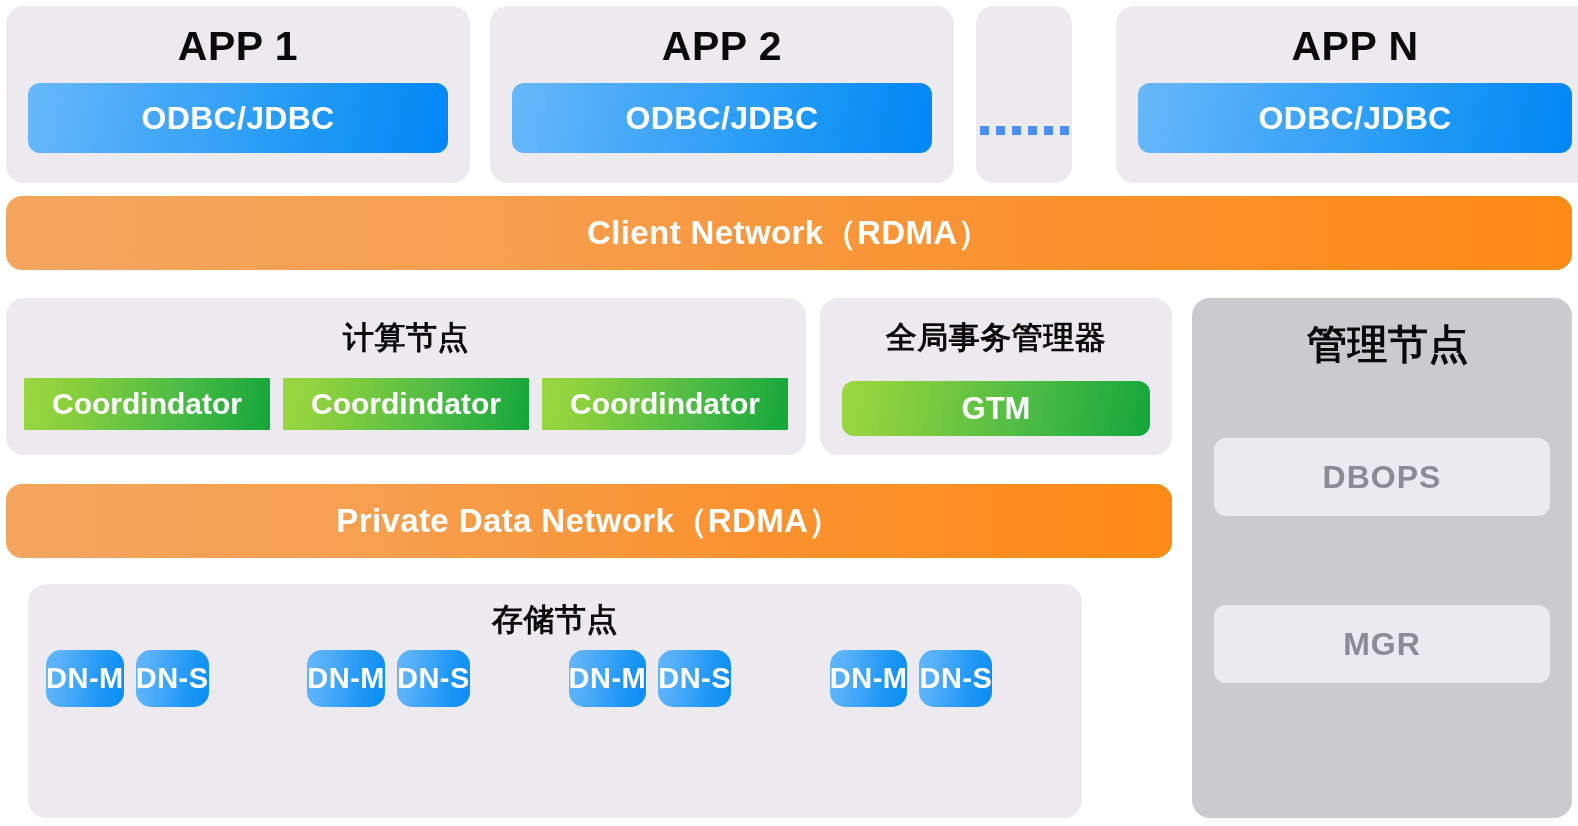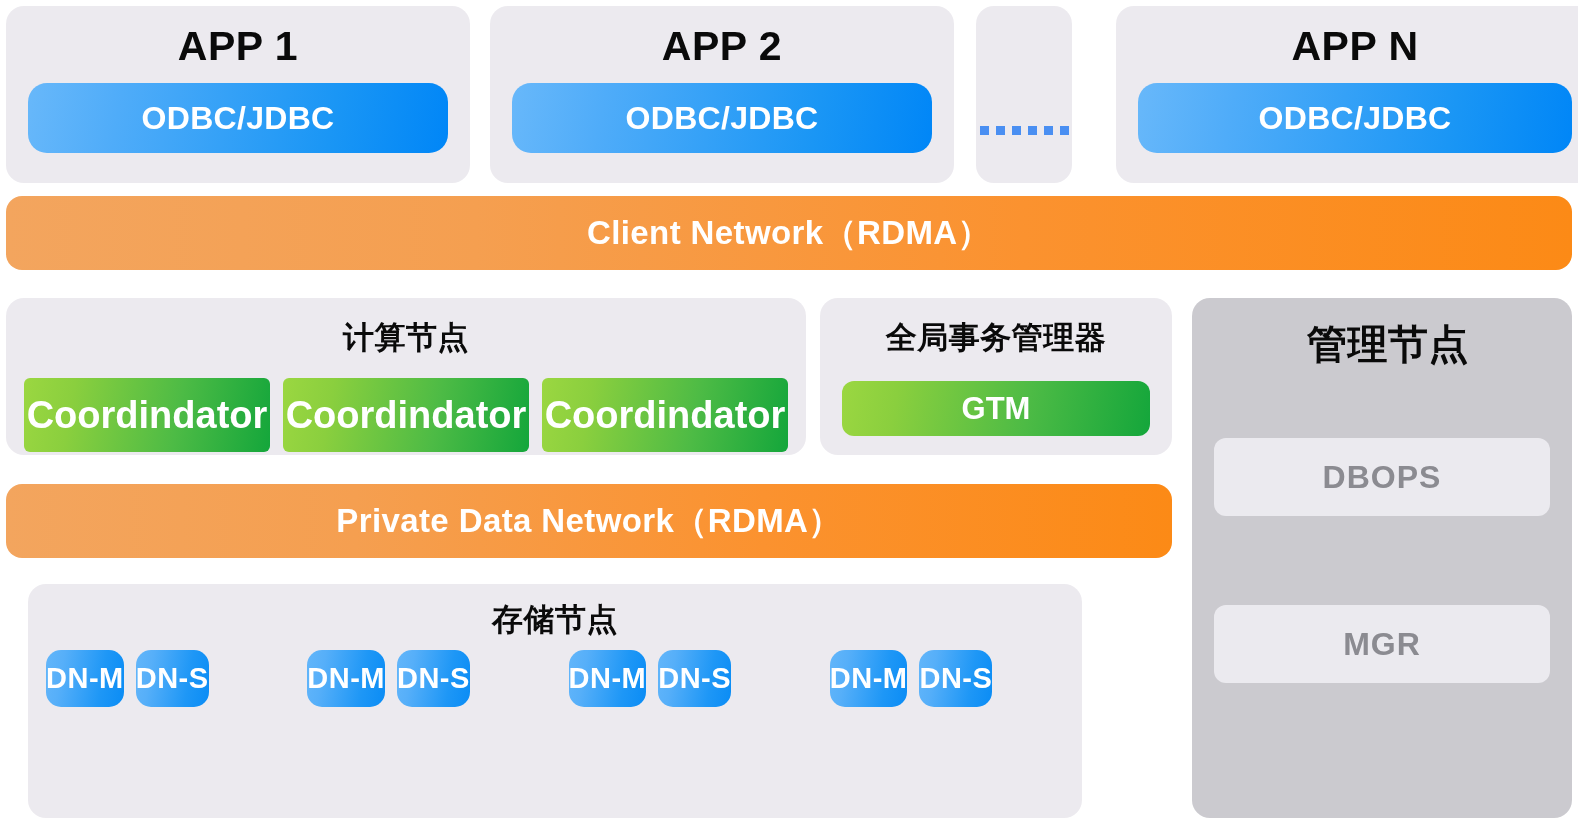--- a/index.html
+++ b/index.html
@@ -50,21 +50,21 @@
     top: 18px;
     font-size: 41px;
     line-height: 44px;
   }
   .odbc-chip {
     position: absolute;
     left: 22px;
     right: 22px;
     top: 77px;
     height: 70px;
-    border-radius: 19px;
+    border-radius: 12px;
     background: linear-gradient(100deg, #68B8FA 0%, #4FACF9 22%, #1A96F5 72%, #0086F7 100%);
     display: flex;
     align-items: center;
     justify-content: center;
     color: #ffffff;
     font-size: 32px;
     font-weight: bold;
     letter-spacing: 0.3px;
   }
 
@@ -127,28 +127,28 @@
   .coord-row {
     position: absolute;
     left: 18px;
     right: 18px;
     top: 80px;
     display: flex;
     gap: 13px;
   }
   .coord-chip {
     flex: 1 1 0;
-    height: 74px;
-    border-radius: 6px;
+    height: 52px;
+    border-radius: 1px;
     background: linear-gradient(100deg, #9BD741 0%, #8ACF3E 20%, #4DBB45 62%, #14A63B 100%);
     display: flex;
     align-items: center;
     justify-content: center;
     color: #ffffff;
-    font-size: 38px;
+    font-size: 30px;
     font-weight: bold;
     white-space: nowrap;
   }
 
   
   .gtm-card {
     left: 820px;
     width: 352px;
     top: 298px;
     height: 157px;

